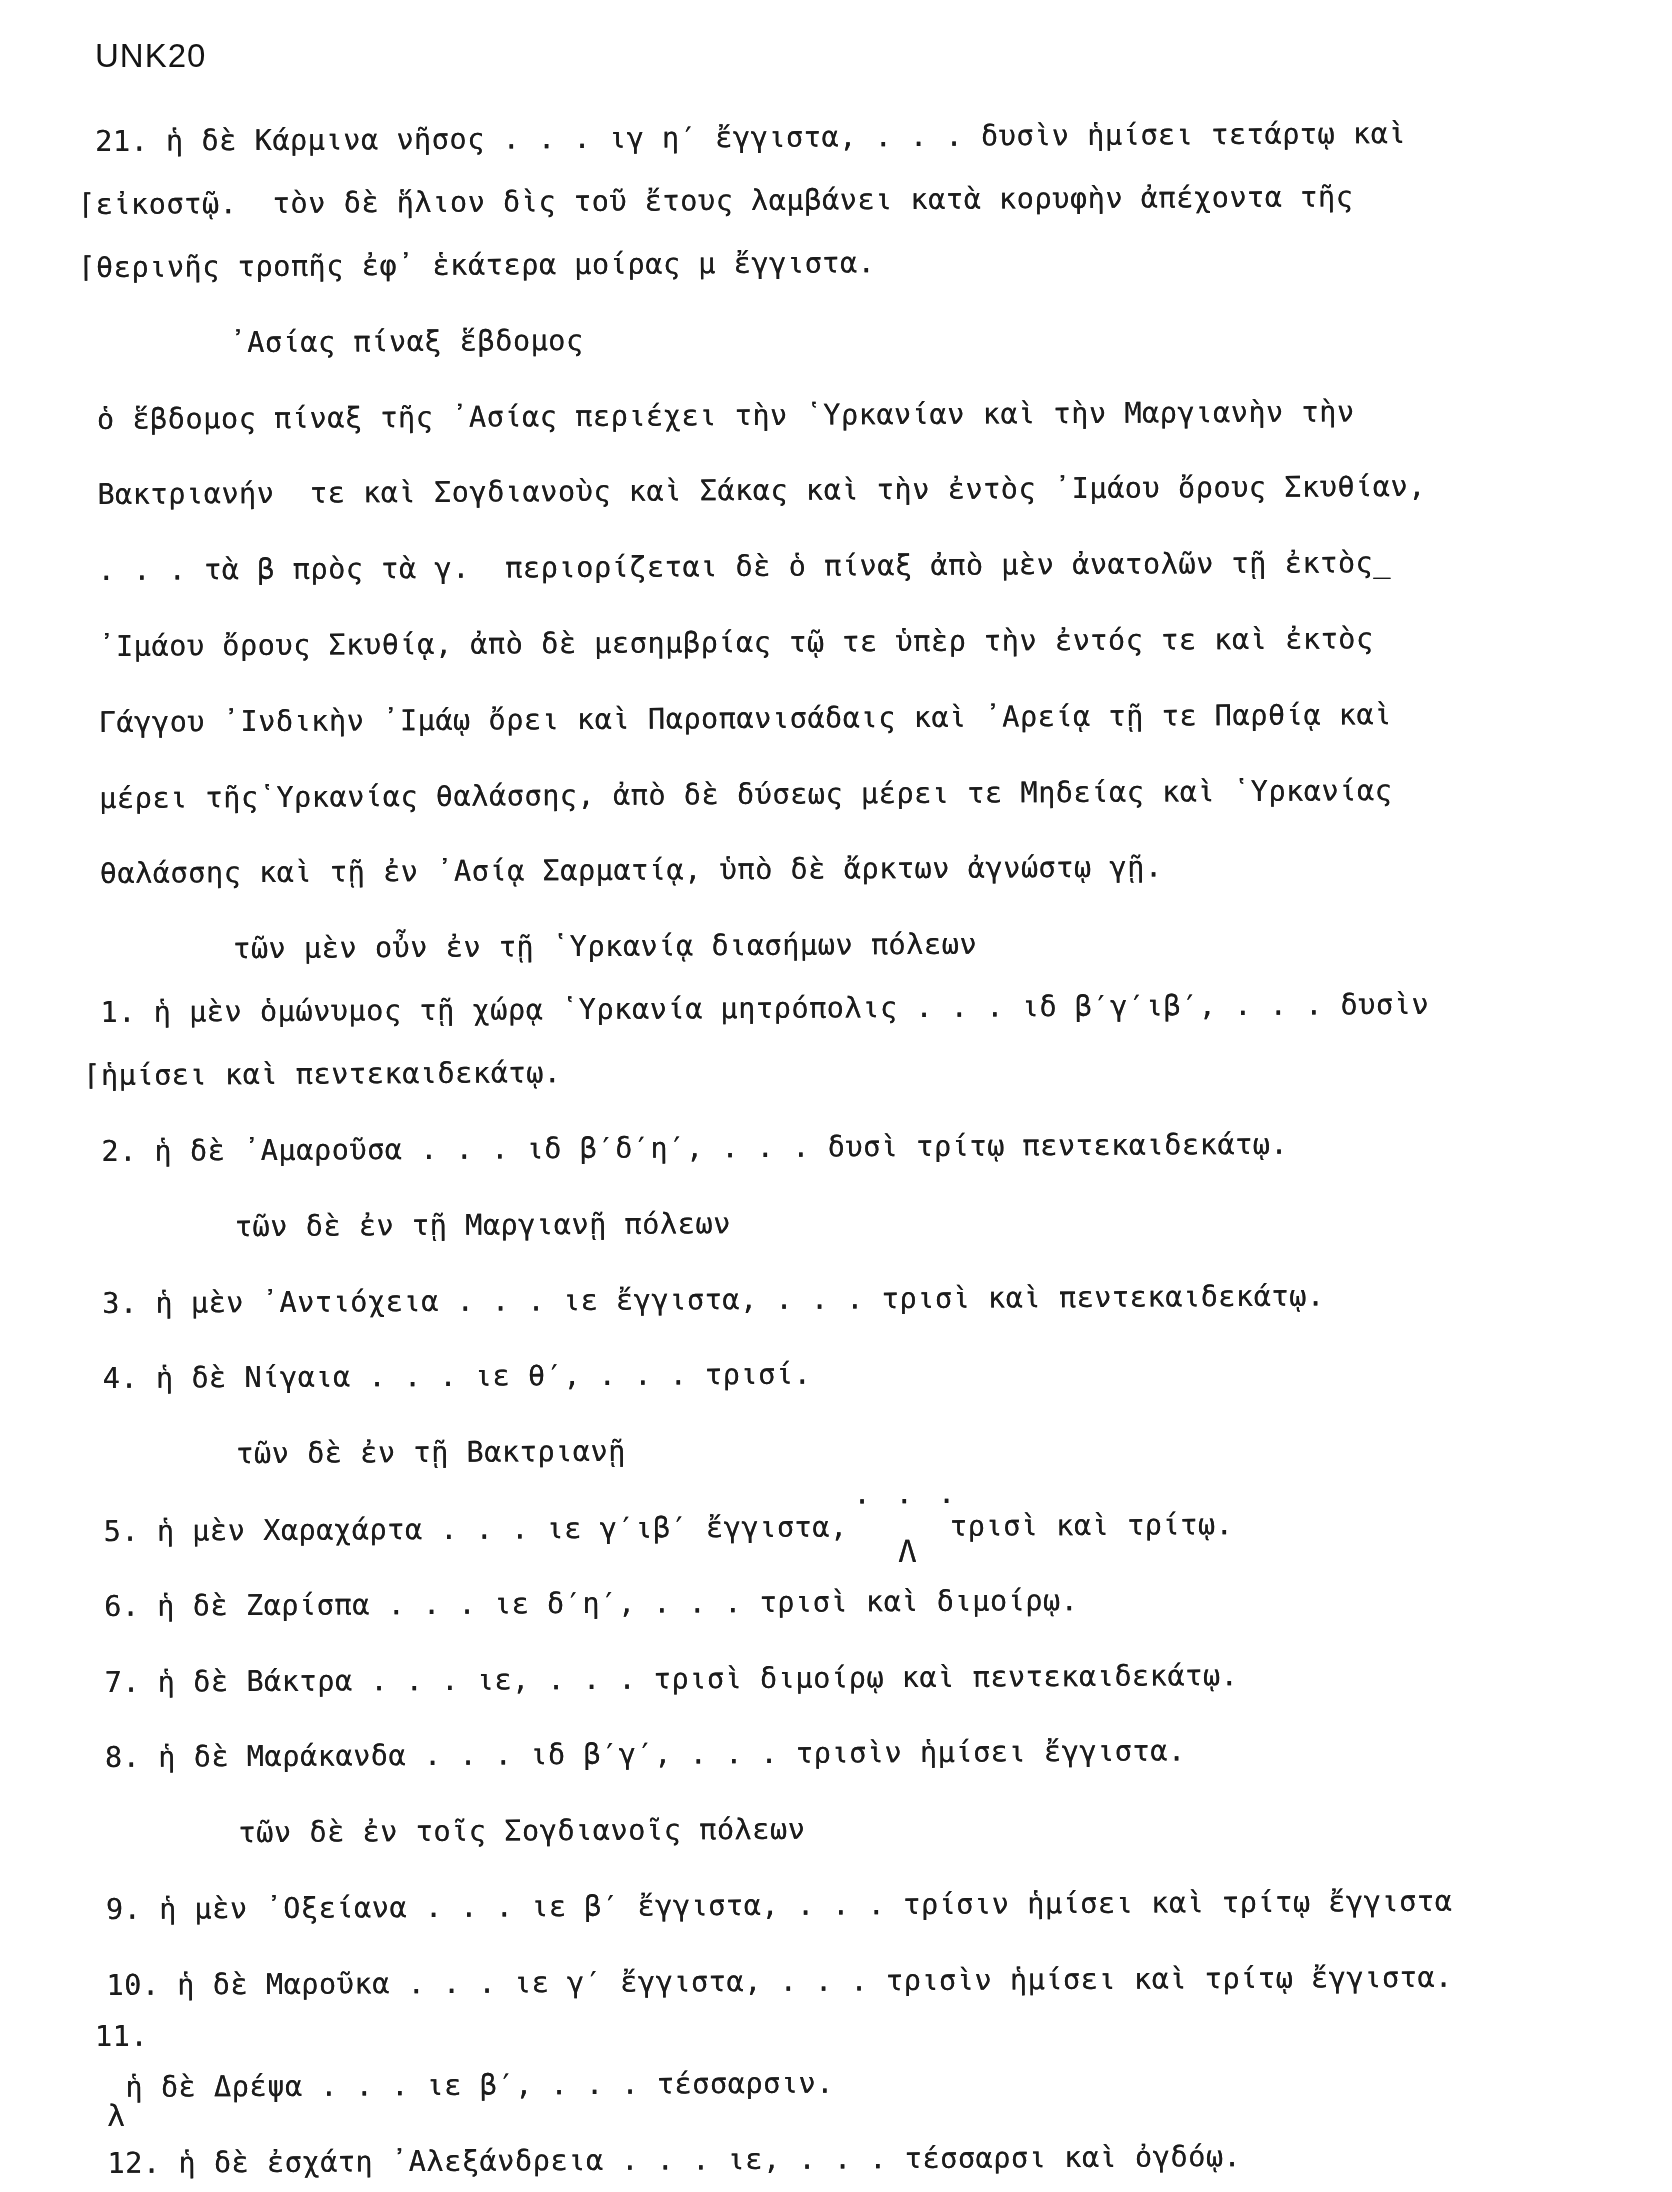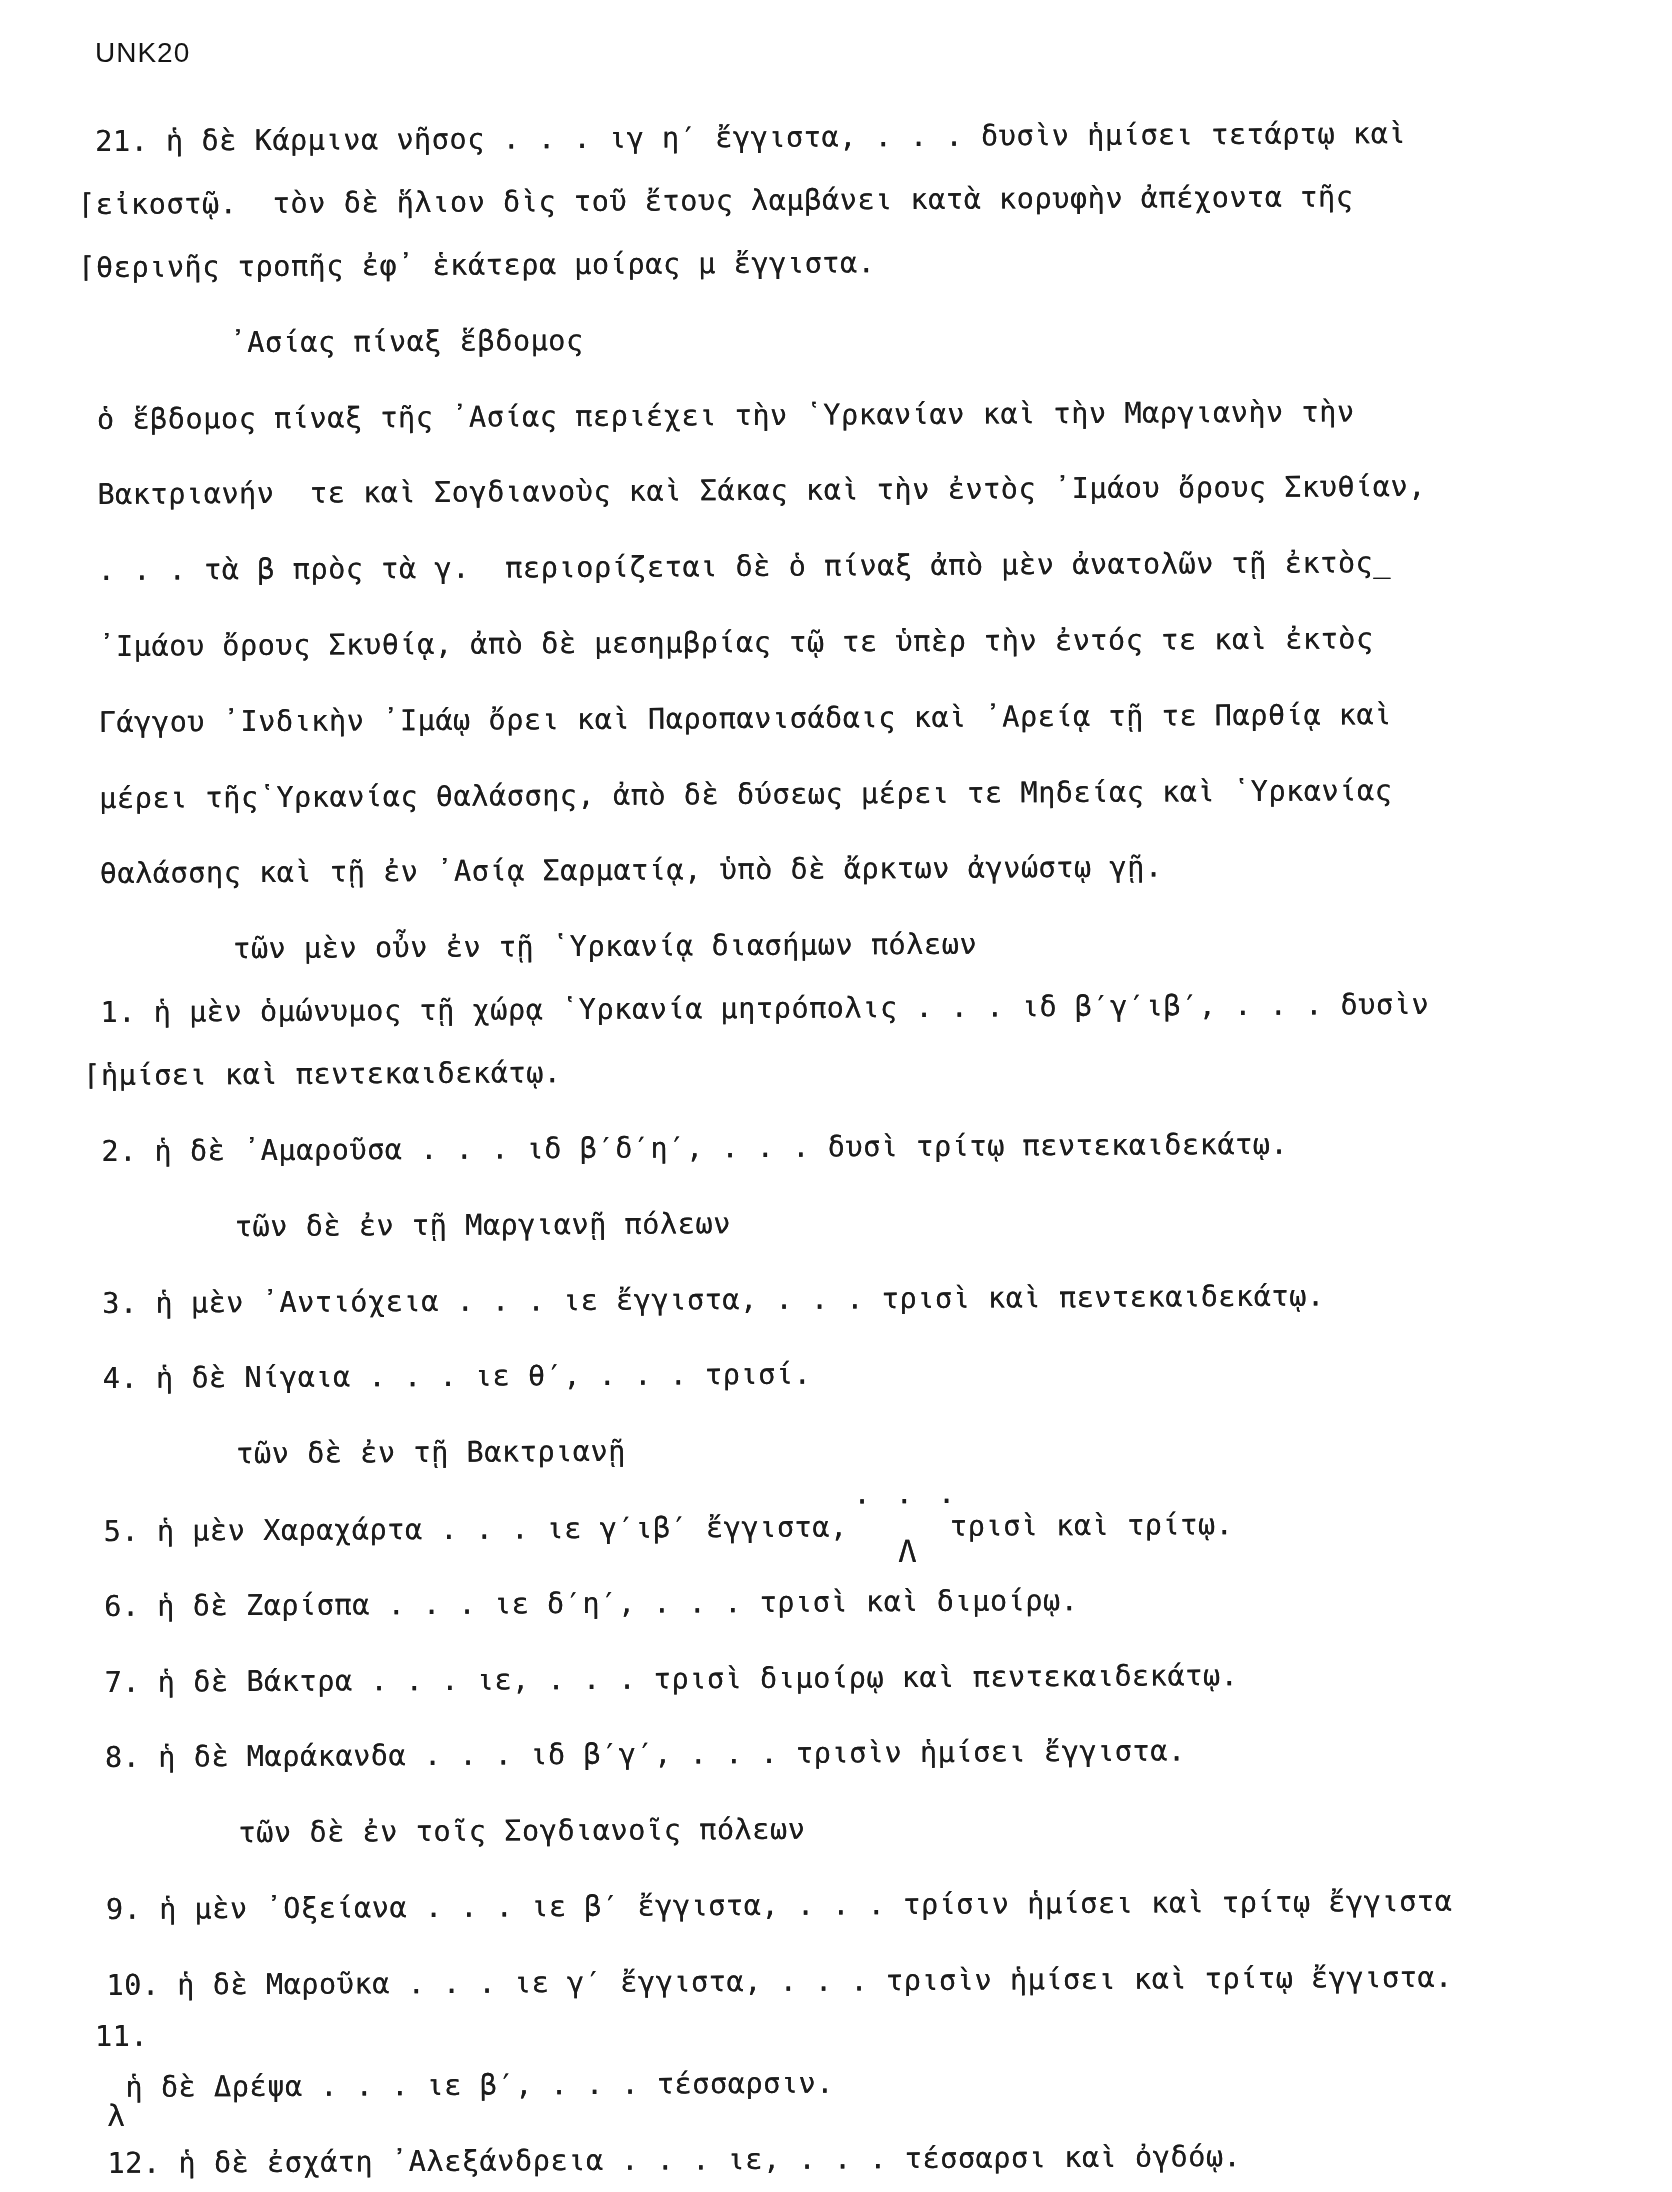--- a/index.html
+++ b/index.html
@@ -14,21 +14,21 @@
     background: #ffffff;
     overflow: hidden;
     font-family: "DejaVu Sans Mono", "DejaVu Sans", monospace;
     color: #1c1c1c;
   }
   .page-label {
     position: absolute;
     left: 95px;
     top: 37px;
     font-family: "Liberation Sans", sans-serif;
-    font-size: 28px;
+    font-size: 33px;
     font-weight: 500;
     color: #141414;
     letter-spacing: 1px;
   }
   .doc {
     position: absolute;
     left: 95px;
     top: 110px;
     right: 59px;
     transform: rotate(-0.35deg);

